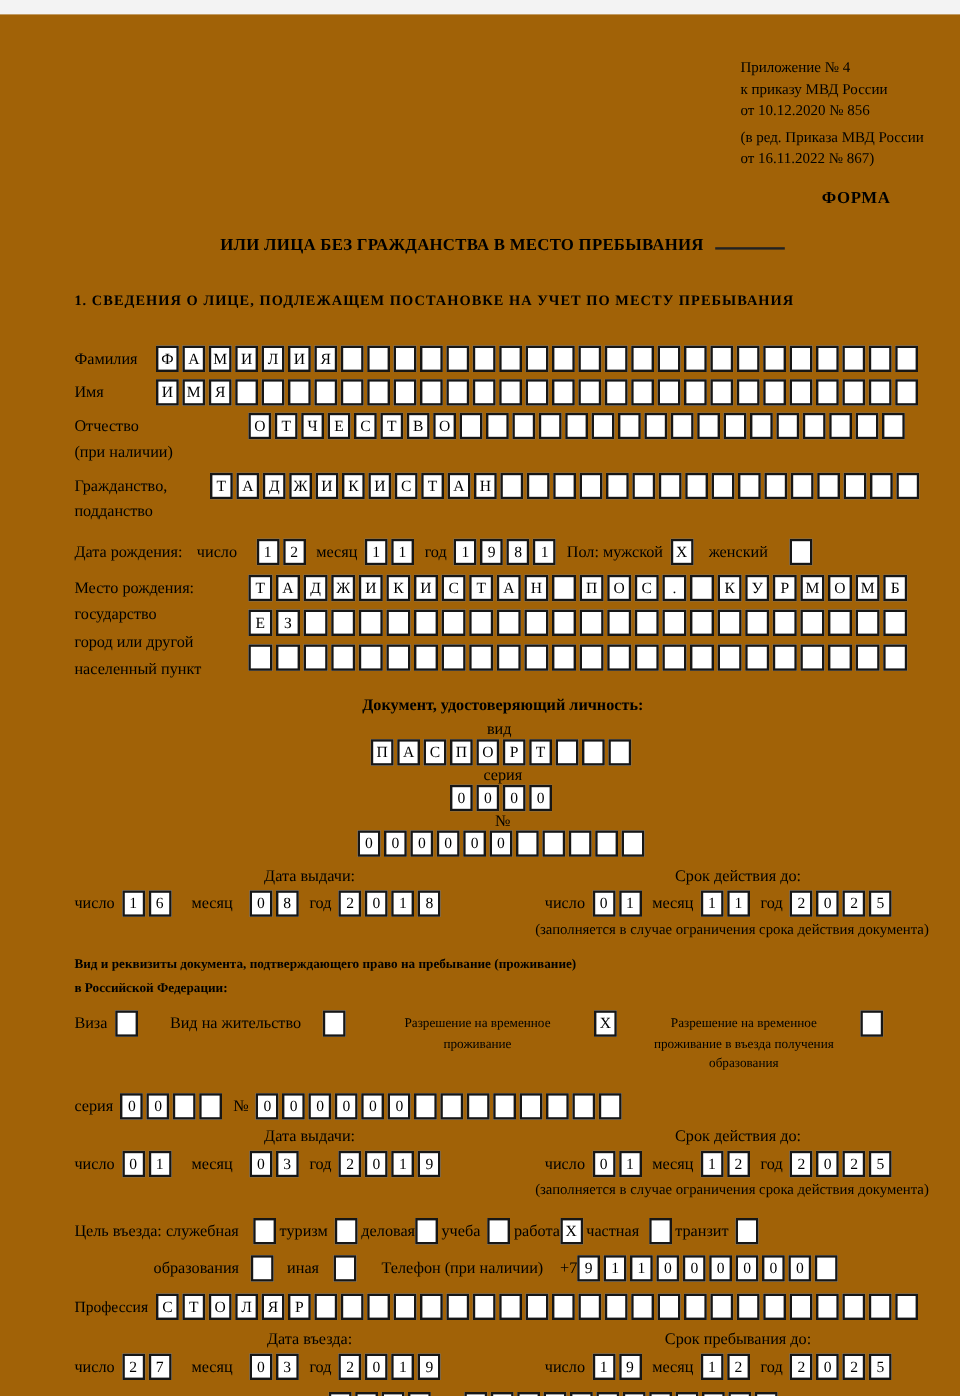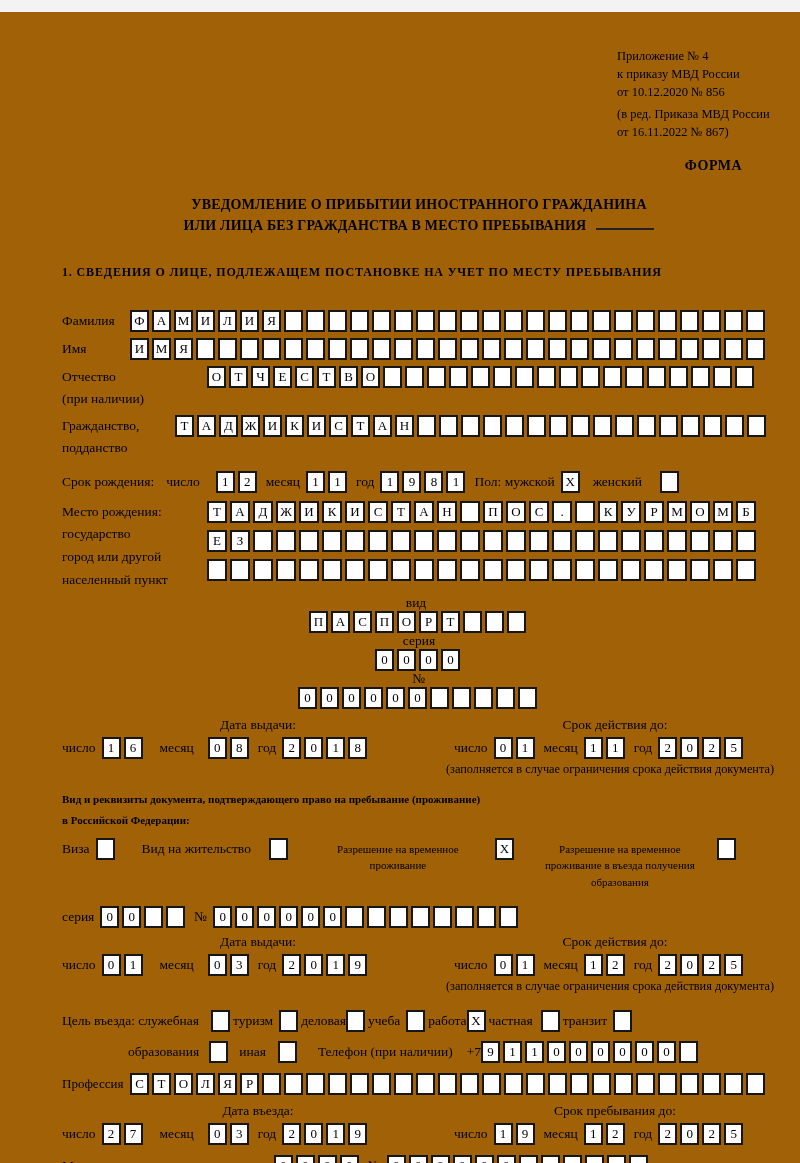--- a/index.html
+++ b/index.html
@@ -60,21 +60,20 @@
     <div>Приложение № 4</div>
     <div>к приказу МВД России</div>
     <div>от 10.12.2020 № 856</div>
     <div class="ed">(в ред. Приказа МВД России</div>
     <div>от 16.11.2022 № 867)</div>
   </div>
 
   <div class="forma">ФОРМА</div>
 
   <div class="title">
-    <div>УВЕДОМЛЕНИЕ О ПРИБЫТИИ ИНОСТРАННОГО ГРАЖДАНИНА</div>
     <div><span>ИЛИ ЛИЦА БЕЗ ГРАЖДАНСТВА В МЕСТО ПРЕБЫВАНИЯ</span><span class="blank-line"></span></div>
   </div>
 
   <div class="sec-head">1. СВЕДЕНИЯ О ЛИЦЕ, ПОДЛЕЖАЩЕМ ПОСТАНОВКЕ НА УЧЕТ ПО МЕСТУ ПРЕБЫВАНИЯ</div>
 
   <div class="frow" style="margin-top:30px;">
     <span class="lbl w68">Фамилия</span>
     <span class="cells">
         <span class="cell">Ф</span>
         <span class="cell">А</span>
@@ -207,21 +206,21 @@
         <span class="cell"></span>
         <span class="cell"></span>
         <span class="cell"></span>
         <span class="cell"></span>
         <span class="cell"></span>
         <span class="cell"></span>
       </span>
   </div>
 
   <div class="dl" style="margin-top:12px;">
-    <span class="t">Срок рождения:</span>
+    <span class="t">Дата рождения:</span>
     <span class="t">число</span>
       <span class="gap10"></span>
     <span class="cells">
         <span class="cell">1</span>
         <span class="cell">2</span>
       </span>
     <span class="t">месяц</span>
     <span class="cells">
         <span class="cell">1</span>
         <span class="cell">1</span>
@@ -326,20 +325,21 @@
           <span class="cell"></span>
           <span class="cell"></span>
           <span class="cell"></span>
           <span class="cell"></span>
           <span class="cell"></span>
           <span class="cell"></span>
         </span>
     </span>
   </div>
 
+  <div class="center-b">Документ, удостоверяющий личность:</div>
 
   <div class="dl" style="margin-top:4px;flex-direction:column;">
     <span class="t">вид</span>
       <span class="gap24"></span>
       <span class="gap12"></span>
     <span class="cells">
         <span class="cell">П</span>
         <span class="cell">А</span>
         <span class="cell">С</span>
         <span class="cell">П</span>

